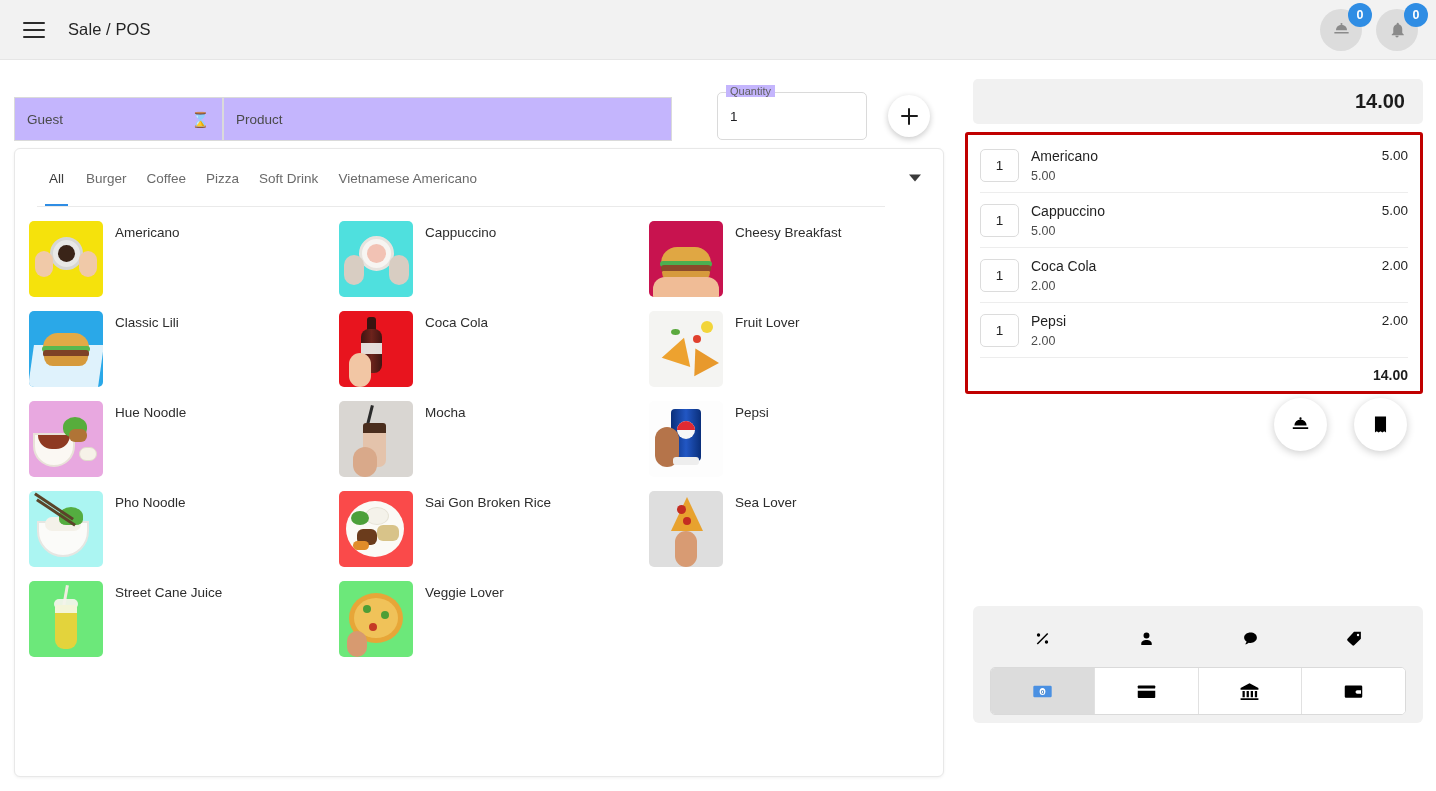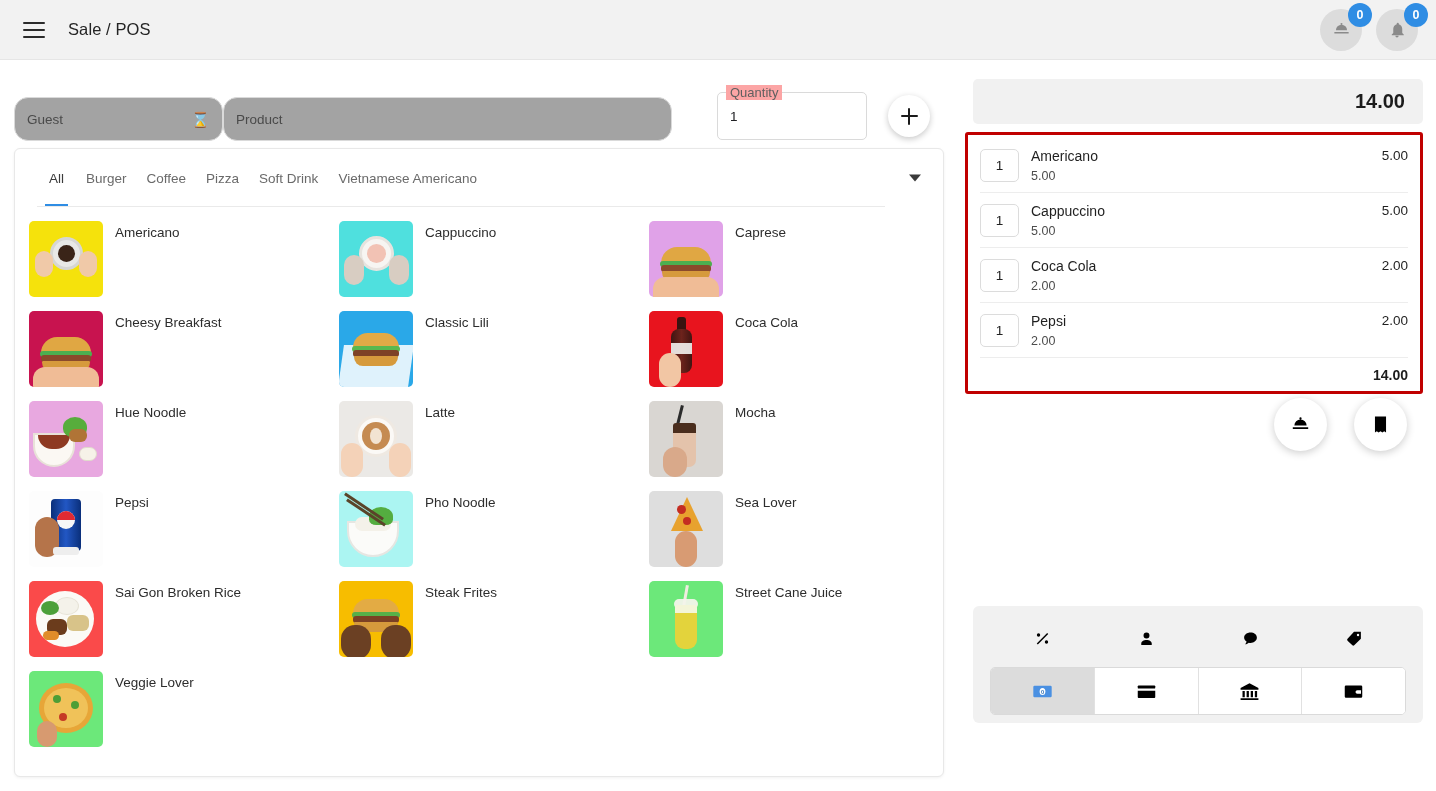--- a/index.html
+++ b/index.html
@@ -59,22 +59,22 @@
 
   .topform {
     position: absolute; top: 18px; left: 14px;
     width: 930px; height: 60px;
     display: flex; align-items: flex-start;
   }
   .field {
     position: relative;
     height: 44px;
     border: 1px solid #dadada;
-    border-radius: 14px;
-    background: #a3a3a3;
+    border-radius: 0;
+    background: #c4b5fd;
     display: flex; align-items: center;
     padding: 0 12px;
     font-size: 13.5px;
     color: #333;
   }
   .field.guest  { width: 209px; margin-top: 19px; }
   .field.product { width: 449px; margin-top: 19px; }
   .field .ph { color: #4a4a4a; }
   .field .trail { margin-left: auto; font-size: 15px; color: #2b2b2b; line-height: 1; }
 
@@ -85,22 +85,22 @@
   }
   .qty-box {
     position: absolute; inset: 0;
     border: 1px solid #dadada; border-radius: 5px;
     background: #fff;
     display: flex; align-items: center; padding: 0 12px;
     font-size: 13.5px;
   }
   .qty-label {
     position: absolute; top: -7px; left: 9px;
-    background: #fca5a5; padding: 0 4px;
-    font-size: 13px; color: #5f5f5f;
+    background: #c4b5fd; padding: 0 4px;
+    font-size: 11px; color: #5f5f5f;
     z-index: 2;
   }
   .plus-fab {
     width: 42px; height: 42px; border-radius: 50%;
     background: #fff;
     box-shadow: 0 2px 6px rgba(0,0,0,.22);
     margin-left: 21px; margin-top: 17px;
     display: flex; align-items: center; justify-content: center;
     cursor: pointer;
   }
@@ -342,41 +342,29 @@
             <div class="art">
               <div style="position:absolute;left:20px;top:15px;width:35px;height:35px;border-radius:50%;background:#f7f5f2;border:3px solid #e7e3de;"></div>
               <div style="position:absolute;left:28px;top:23px;width:19px;height:19px;border-radius:50%;background:#f2c2b4;"></div>
               <div style="position:absolute;left:5px;top:34px;width:20px;height:30px;border-radius:10px;background:#d8cdc2;"></div>
               <div style="position:absolute;left:50px;top:34px;width:20px;height:30px;border-radius:10px;background:#d8cdc2;"></div>
             </div>
           </div>
           <div class="pname">Cappuccino</div>
         </div>
         <div class="pitem">
-          <div class="thumb" style="background: rgb(224, 162, 232);">
+          <div class="thumb" style="background: rgb(200, 19, 79);">
             <div class="art">
               <div style="position:absolute;left:12px;top:26px;width:50px;height:18px;border-radius:25px 25px 3px 3px;background:#e0a743;"></div>
               <div style="position:absolute;left:11px;top:40px;width:52px;height:6px;background:#4caf50;border-radius:3px;"></div>
               <div style="position:absolute;left:12px;top:44px;width:50px;height:7px;background:#8b4a2b;border-radius:3px;"></div>
               <div style="position:absolute;left:13px;top:50px;width:48px;height:10px;border-radius:3px 3px 18px 18px;background:#d69a3c;"></div>
               <div style="position:absolute;left:4px;top:56px;width:66px;height:22px;border-radius:12px 12px 0 0;background:#f0bc96;"></div>
             </div>
           </div>
-          <div class="pname">Caprese</div>
-        </div>
-        <div class="pitem">
-          <div class="thumb" style="background: rgb(200, 19, 79);">
-            <div class="art">
-              <div style="position:absolute;left:12px;top:26px;width:50px;height:18px;border-radius:25px 25px 3px 3px;background:#e0a743;"></div>
-              <div style="position:absolute;left:11px;top:40px;width:52px;height:6px;background:#4caf50;border-radius:3px;"></div>
-              <div style="position:absolute;left:12px;top:44px;width:50px;height:7px;background:#8b4a2b;border-radius:3px;"></div>
-              <div style="position:absolute;left:13px;top:50px;width:48px;height:10px;border-radius:3px 3px 18px 18px;background:#d69a3c;"></div>
-              <div style="position:absolute;left:4px;top:56px;width:66px;height:22px;border-radius:12px 12px 0 0;background:#f0bc96;"></div>
-            </div>
-          </div>
           <div class="pname">Cheesy Breakfast</div>
         </div>
         <div class="pitem">
           <div class="thumb" style="background: rgb(42, 168, 232);">
             <div class="art">
               <div style="position:absolute;left:2px;top:34px;width:70px;height:42px;background:#ffffff;transform:skewX(-8deg);opacity:.85;"></div>
               <div style="position:absolute;left:14px;top:22px;width:46px;height:16px;border-radius:23px 23px 2px 2px;background:#e2aa46;"></div>
               <div style="position:absolute;left:13px;top:35px;width:48px;height:6px;background:#5ab84f;border-radius:3px;"></div>
               <div style="position:absolute;left:14px;top:39px;width:46px;height:7px;background:#7e4226;border-radius:3px;"></div>
               <div style="position:absolute;left:15px;top:45px;width:44px;height:10px;border-radius:2px 2px 16px 16px;background:#d69a3c;"></div>
@@ -389,44 +377,44 @@
             <div class="art">
               <div style="position:absolute;left:28px;top:6px;width:9px;height:14px;background:#3a1310;border-radius:3px 3px 0 0;"></div>
               <div style="position:absolute;left:22px;top:18px;width:21px;height:44px;border-radius:8px;background:linear-gradient(90deg,#401512,#6d231c,#401512);"></div>
               <div style="position:absolute;left:22px;top:32px;width:21px;height:11px;background:#f4f2ef;opacity:.9;"></div>
               <div style="position:absolute;left:10px;top:42px;width:22px;height:34px;border-radius:11px;background:#f2c6a4;"></div>
             </div>
           </div>
           <div class="pname">Coca Cola</div>
         </div>
         <div class="pitem">
+          <div class="thumb" style="background: rgb(244, 244, 242);">
+            <div class="art">
+              <div style="position:absolute;left:16px;top:26px;width:0;height:0;border-left:15px solid transparent;border-right:15px solid transparent;border-bottom:26px solid #eda22f;transform:rotate(18deg);"></div>
+              <div style="position:absolute;left:38px;top:36px;width:0;height:0;border-left:14px solid transparent;border-right:14px solid transparent;border-bottom:24px solid #e8992c;transform:rotate(-28deg);"></div>
+              <div style="position:absolute;left:52px;top:10px;width:12px;height:12px;border-radius:50%;background:#f2d53a;"></div>
+              <div style="position:absolute;left:44px;top:24px;width:8px;height:8px;border-radius:50%;background:#e0402e;"></div>
+              <div style="position:absolute;left:22px;top:18px;width:9px;height:6px;border-radius:50%;background:#5aa93e;"></div>
+            </div>
+          </div>
+          <div class="pname">Fruit Lover</div>
+        </div>
+        <div class="pitem">
           <div class="thumb" style="background: rgb(232, 168, 224);">
             <div class="art">
               <div style="position:absolute;left:4px;top:32px;width:42px;height:34px;border-radius:0 0 22px 22px;background:#fbf8f3;border:2px solid #e8e2d8;"></div>
               <div style="position:absolute;left:9px;top:34px;width:32px;height:14px;border-radius:0 0 16px 16px;background:#8e3a22;"></div>
               <div style="position:absolute;left:34px;top:16px;width:24px;height:20px;border-radius:50% 50% 40% 40%;background:#57ad3c;"></div>
               <div style="position:absolute;left:40px;top:28px;width:18px;height:13px;border-radius:6px;background:#b07436;"></div>
               <div style="position:absolute;left:50px;top:46px;width:18px;height:14px;border-radius:8px;background:#f6f2e8;border:1px solid #e0dacb;"></div>
             </div>
           </div>
           <div class="pname">Hue Noodle</div>
         </div>
         <div class="pitem">
-          <div class="thumb" style="background: rgb(235, 233, 230);">
-            <div class="art">
-              <div style="position:absolute;left:16px;top:14px;width:42px;height:42px;border-radius:50%;background:#fbf9f6;border:3px solid #efe9e2;"></div>
-              <div style="position:absolute;left:23px;top:21px;width:28px;height:28px;border-radius:50%;background:#c58b52;"></div>
-              <div style="position:absolute;left:31px;top:27px;width:12px;height:16px;border-radius:50% 50% 50% 50%;background:#f2e3d2;"></div>
-              <div style="position:absolute;left:2px;top:42px;width:22px;height:34px;border-radius:11px;background:#f4d2b8;"></div>
-              <div style="position:absolute;left:50px;top:42px;width:22px;height:34px;border-radius:11px;background:#f4d2b8;"></div>
-            </div>
-          </div>
-          <div class="pname">Latte</div>
-        </div>
-        <div class="pitem">
           <div class="thumb" style="background: rgb(217, 214, 210);">
             <div class="art">
               <div style="position:absolute;left:29px;top:4px;width:3px;height:24px;background:#2b2b2b;transform:rotate(14deg);"></div>
               <div style="position:absolute;left:24px;top:22px;width:23px;height:44px;border-radius:3px 3px 7px 7px;background:linear-gradient(180deg,#4a2d1d 0 22%,#e4c3ab 22% 100%);"></div>
               <div style="position:absolute;left:14px;top:46px;width:24px;height:30px;border-radius:12px;background:#d9a98a;"></div>
             </div>
           </div>
           <div class="pname">Mocha</div>
         </div>
         <div class="pitem">
@@ -445,57 +433,44 @@
           <div class="thumb" style="background: rgb(171, 245, 242);">
             <div class="art">
               <div style="position:absolute;left:8px;top:30px;width:52px;height:36px;border-radius:0 0 26px 26px;background:#fbfbf9;border:2px solid #e6e6e2;"></div>
               <div style="position:absolute;left:16px;top:26px;width:36px;height:14px;border-radius:18px;background:#f4f1e9;"></div>
               <div style="position:absolute;left:30px;top:16px;width:24px;height:18px;border-radius:50% 50% 30% 30%;background:#54ad40;"></div>
               <div style="position:absolute;left:2px;top:14px;width:46px;height:3px;background:#5a4429;transform:rotate(34deg);"></div>
               <div style="position:absolute;left:4px;top:20px;width:46px;height:3px;background:#5a4429;transform:rotate(34deg);"></div>
             </div>
           </div>
           <div class="pname">Pho Noodle</div>
-        </div>
-        <div class="pitem">
-          <div class="thumb" style="background: rgb(222, 222, 222);">
-            <div class="art">
-              <div style="position:absolute;left:22px;top:6px;width:0;height:0;border-left:16px solid transparent;border-right:16px solid transparent;border-bottom:34px solid #e8a22e;"></div>
-              <div style="position:absolute;left:28px;top:14px;width:9px;height:9px;border-radius:50%;background:#c42d22;"></div>
-              <div style="position:absolute;left:34px;top:26px;width:8px;height:8px;border-radius:50%;background:#c42d22;"></div>
-              <div style="position:absolute;left:26px;top:40px;width:22px;height:36px;border-radius:11px;background:#d89b73;"></div>
-            </div>
-          </div>
-          <div class="pname">Sea Lover</div>
         </div>
         <div class="pitem">
           <div class="thumb" style="background: rgb(250, 74, 74);">
             <div class="art">
               <div style="position:absolute;left:7px;top:10px;width:58px;height:56px;border-radius:50%;background:#fbfaf6;"></div>
               <div style="position:absolute;left:26px;top:16px;width:24px;height:18px;border-radius:50%;background:#f4f2ea;border:1px solid #e6e2d6;"></div>
               <div style="position:absolute;left:38px;top:34px;width:22px;height:16px;border-radius:6px;background:#d8c389;"></div>
               <div style="position:absolute;left:18px;top:38px;width:20px;height:16px;border-radius:6px;background:#6b3c1c;"></div>
               <div style="position:absolute;left:12px;top:20px;width:18px;height:14px;border-radius:50%;background:#4ca03a;"></div>
               <div style="position:absolute;left:14px;top:50px;width:16px;height:9px;border-radius:5px;background:#e08c2a;"></div>
             </div>
           </div>
           <div class="pname">Sai Gon Broken Rice</div>
         </div>
         <div class="pitem">
-          <div class="thumb" style="background: rgb(247, 189, 0);">
-            <div class="art">
-              <div style="position:absolute;left:14px;top:18px;width:46px;height:16px;border-radius:23px 23px 2px 2px;background:#e3ab44;"></div>
-              <div style="position:absolute;left:13px;top:31px;width:48px;height:6px;background:#57b049;border-radius:3px;"></div>
-              <div style="position:absolute;left:14px;top:35px;width:46px;height:7px;background:#7c4124;border-radius:3px;"></div>
-              <div style="position:absolute;left:15px;top:41px;width:44px;height:10px;border-radius:2px 2px 16px 16px;background:#d59a3c;"></div>
-              <div style="position:absolute;left:2px;top:44px;width:30px;height:34px;border-radius:14px;background:#6b4023;"></div>
-              <div style="position:absolute;left:42px;top:44px;width:30px;height:34px;border-radius:14px;background:#6b4023;"></div>
-            </div>
-          </div>
-          <div class="pname">Steak Frites</div>
+          <div class="thumb" style="background: rgb(222, 222, 222);">
+            <div class="art">
+              <div style="position:absolute;left:22px;top:6px;width:0;height:0;border-left:16px solid transparent;border-right:16px solid transparent;border-bottom:34px solid #e8a22e;"></div>
+              <div style="position:absolute;left:28px;top:14px;width:9px;height:9px;border-radius:50%;background:#c42d22;"></div>
+              <div style="position:absolute;left:34px;top:26px;width:8px;height:8px;border-radius:50%;background:#c42d22;"></div>
+              <div style="position:absolute;left:26px;top:40px;width:22px;height:36px;border-radius:11px;background:#d89b73;"></div>
+            </div>
+          </div>
+          <div class="pname">Sea Lover</div>
         </div>
         <div class="pitem">
           <div class="thumb" style="background: rgb(108, 232, 122);">
             <div class="art">
               <div style="position:absolute;left:35px;top:4px;width:3px;height:22px;background:#f0ece0;transform:rotate(10deg);"></div>
               <div style="position:absolute;left:25px;top:18px;width:24px;height:10px;border-radius:5px;background:#f2f4ea;opacity:.95;"></div>
               <div style="position:absolute;left:26px;top:24px;width:22px;height:44px;border-radius:3px 3px 9px 9px;background:linear-gradient(180deg,#f3f5d8 0 18%,#e3d33c 18% 100%);"></div>
             </div>
           </div>
           <div class="pname">Street Cane Juice</div>

